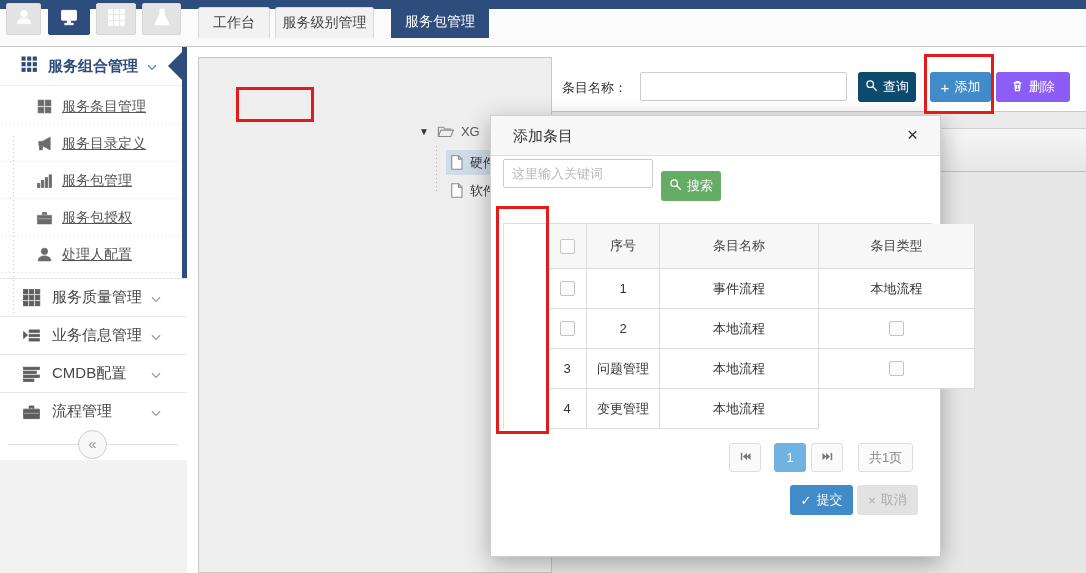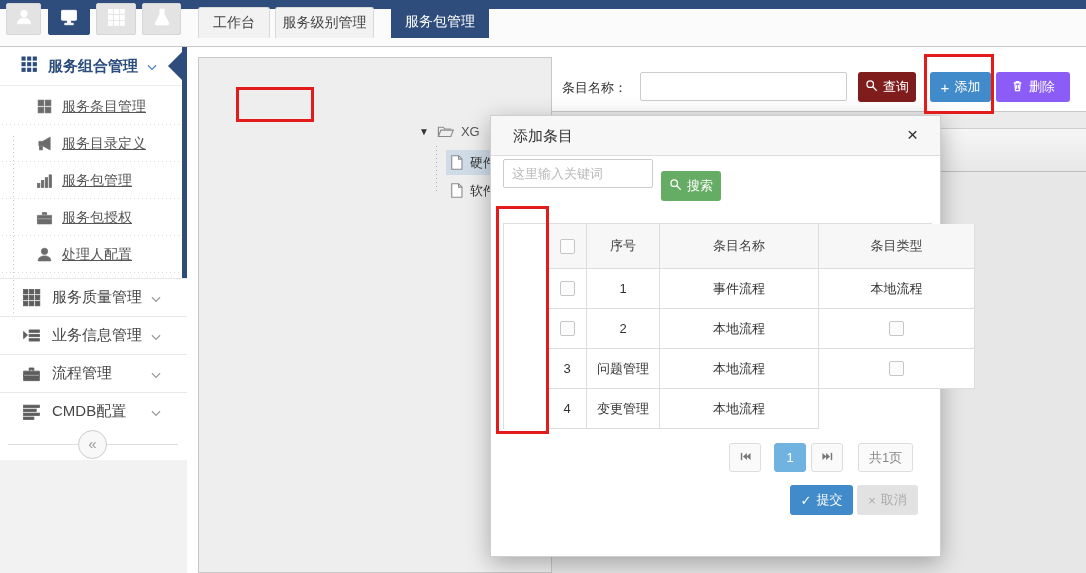--- a/index.html
+++ b/index.html
@@ -73,21 +73,21 @@
   .tree svg { display:block; }
 
   
   .rt-label { position:absolute; left:562px; top:79px; font-size:13px; color:#333; }
   .rt-input { position:absolute; left:640px; top:72px; width:207px; height:29px;
     border:1px solid #ccc; border-radius:2px; background:#fff; font-size:13px; padding:0 6px; color:#333; }
   .btn { position:absolute; height:30px; border:none; border-radius:3px; color:#fff; font-size:13px;
     display:flex; align-items:center; justify-content:center; gap:5px; cursor:pointer;
     font-family:"Liberation Sans","DejaVu Sans",sans-serif; }
   .btn svg { width:13px; height:13px; fill:none; stroke:#fff; stroke-width:2; }
-  .btn-query { left:858px; top:72px; width:58px; background:#7f1d1d; }
+  .btn-query { left:858px; top:72px; width:58px; background:#0c4a6e; }
   .btn-add { left:930px; top:72px; width:61px; background:#418bca; }
   .btn-del { left:996px; top:72px; width:74px; background:#8b5cf6; }
   .plus-glyph { font-size:15px; line-height:1; }
 
   .grid-strip { position:absolute; left:552px; top:111px; width:534px; height:18px;
     background:#ebebeb; border-top:1px solid #c9c9c9; border-bottom:1px solid #cfcfcf; }
   .grid-head { position:absolute; left:552px; top:129px; width:534px; height:43px;
     background:linear-gradient(#f6f6f6,#e7e7e7); border-bottom:1px solid #bdbdbd; }
   .grid-body { position:absolute; left:552px; top:172px; width:534px; height:401px; background:#e7e7e7; }
 
@@ -298,39 +298,39 @@
             </svg>
           </span>
         <span class="lbl">业务信息管理</span>
         <span class="chev"><svg viewBox="0 0 24 24" stroke="#999">
               <polyline points="5,9 12,16 19,9" fill="none"></polyline>
             </svg></span>
       </div>
       <div class="sb-grp">
         <span class="ic">
             <svg viewBox="0 0 24 24">
-              <path d="M9 5h6v3h-2V7h-2v1H9zM2 9h20v12H2z"></path>
-              <rect x="2" y="13.5" width="20" height="1.5" fill="#fff"></rect>
-            </svg>
-          </span>
-        <span class="lbl">流程管理</span>
-        <span class="chev"><svg viewBox="0 0 24 24" stroke="#999">
-              <polyline points="5,9 12,16 19,9" fill="none"></polyline>
-            </svg></span>
-      </div>
-      <div class="sb-grp">
-        <span class="ic">
-            <svg viewBox="0 0 24 24">
               <rect x="2" y="4" width="20" height="3"></rect>
               <rect x="2" y="9" width="16" height="3"></rect>
               <rect x="2" y="14" width="20" height="3"></rect>
               <rect x="2" y="19" width="13" height="3"></rect>
             </svg>
           </span>
         <span class="lbl">CMDB配置</span>
+        <span class="chev"><svg viewBox="0 0 24 24" stroke="#999">
+              <polyline points="5,9 12,16 19,9" fill="none"></polyline>
+            </svg></span>
+      </div>
+      <div class="sb-grp">
+        <span class="ic">
+            <svg viewBox="0 0 24 24">
+              <path d="M9 5h6v3h-2V7h-2v1H9zM2 9h20v12H2z"></path>
+              <rect x="2" y="13.5" width="20" height="1.5" fill="#fff"></rect>
+            </svg>
+          </span>
+        <span class="lbl">流程管理</span>
         <span class="chev"><svg viewBox="0 0 24 24" stroke="#999">
               <polyline points="5,9 12,16 19,9" fill="none"></polyline>
             </svg></span>
       </div>
     </div>
 
     <div class="sb-collapse-zone">
       <div class="sb-collapse-line"></div>
       <div class="sb-collapse-btn">
         <span>«</span>

